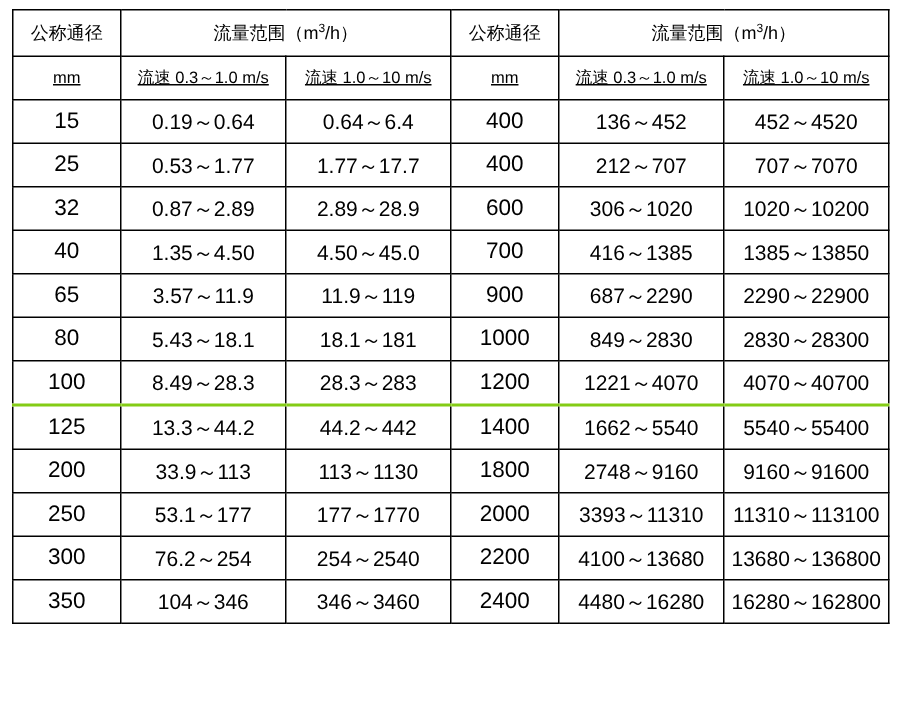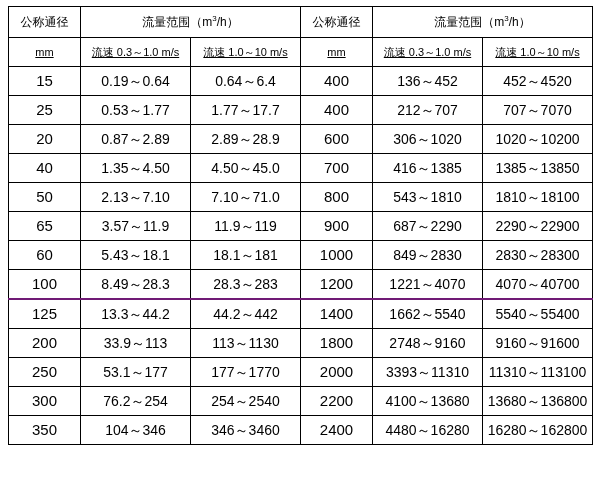--- a/index.html
+++ b/index.html
@@ -65,21 +65,21 @@
     font-size: 11px;
   }
   .dn-cell {
     font-size: 15px;
   }
   .val-cell {
     font-size: 14px;
   }
   
   tr.group-end td {
-    border-bottom: 2px solid #701a75;
+    border-bottom: 2px solid #84cc16;
   }
 </style>
 </head>
 <body>
 
 <div id="flow-table-wrap">
   <table class="flow-table">
     <colgroup>
       <col class="c0">
         <col class="c1">
@@ -119,53 +119,45 @@
         </tr>
         <tr>
           <td class="dn-cell">25</td>
           <td class="val-cell">0.53～1.77</td>
           <td class="val-cell">1.77～17.7</td>
           <td class="dn-cell">400</td>
           <td class="val-cell">212～707</td>
           <td class="val-cell">707～7070</td>
         </tr>
         <tr>
-          <td class="dn-cell">20</td>
+          <td class="dn-cell">32</td>
           <td class="val-cell">0.87～2.89</td>
           <td class="val-cell">2.89～28.9</td>
           <td class="dn-cell">600</td>
           <td class="val-cell">306～1020</td>
           <td class="val-cell">1020～10200</td>
         </tr>
         <tr>
           <td class="dn-cell">40</td>
           <td class="val-cell">1.35～4.50</td>
           <td class="val-cell">4.50～45.0</td>
           <td class="dn-cell">700</td>
           <td class="val-cell">416～1385</td>
           <td class="val-cell">1385～13850</td>
         </tr>
         <tr>
-          <td class="dn-cell">50</td>
-          <td class="val-cell">2.13～7.10</td>
-          <td class="val-cell">7.10～71.0</td>
-          <td class="dn-cell">800</td>
-          <td class="val-cell">543～1810</td>
-          <td class="val-cell">1810～18100</td>
-        </tr>
-        <tr>
           <td class="dn-cell">65</td>
           <td class="val-cell">3.57～11.9</td>
           <td class="val-cell">11.9～119</td>
           <td class="dn-cell">900</td>
           <td class="val-cell">687～2290</td>
           <td class="val-cell">2290～22900</td>
         </tr>
         <tr>
-          <td class="dn-cell">60</td>
+          <td class="dn-cell">80</td>
           <td class="val-cell">5.43～18.1</td>
           <td class="val-cell">18.1～181</td>
           <td class="dn-cell">1000</td>
           <td class="val-cell">849～2830</td>
           <td class="val-cell">2830～28300</td>
         </tr>
         <tr class="group-end">
           <td class="dn-cell">100</td>
           <td class="val-cell">8.49～28.3</td>
           <td class="val-cell">28.3～283</td>

